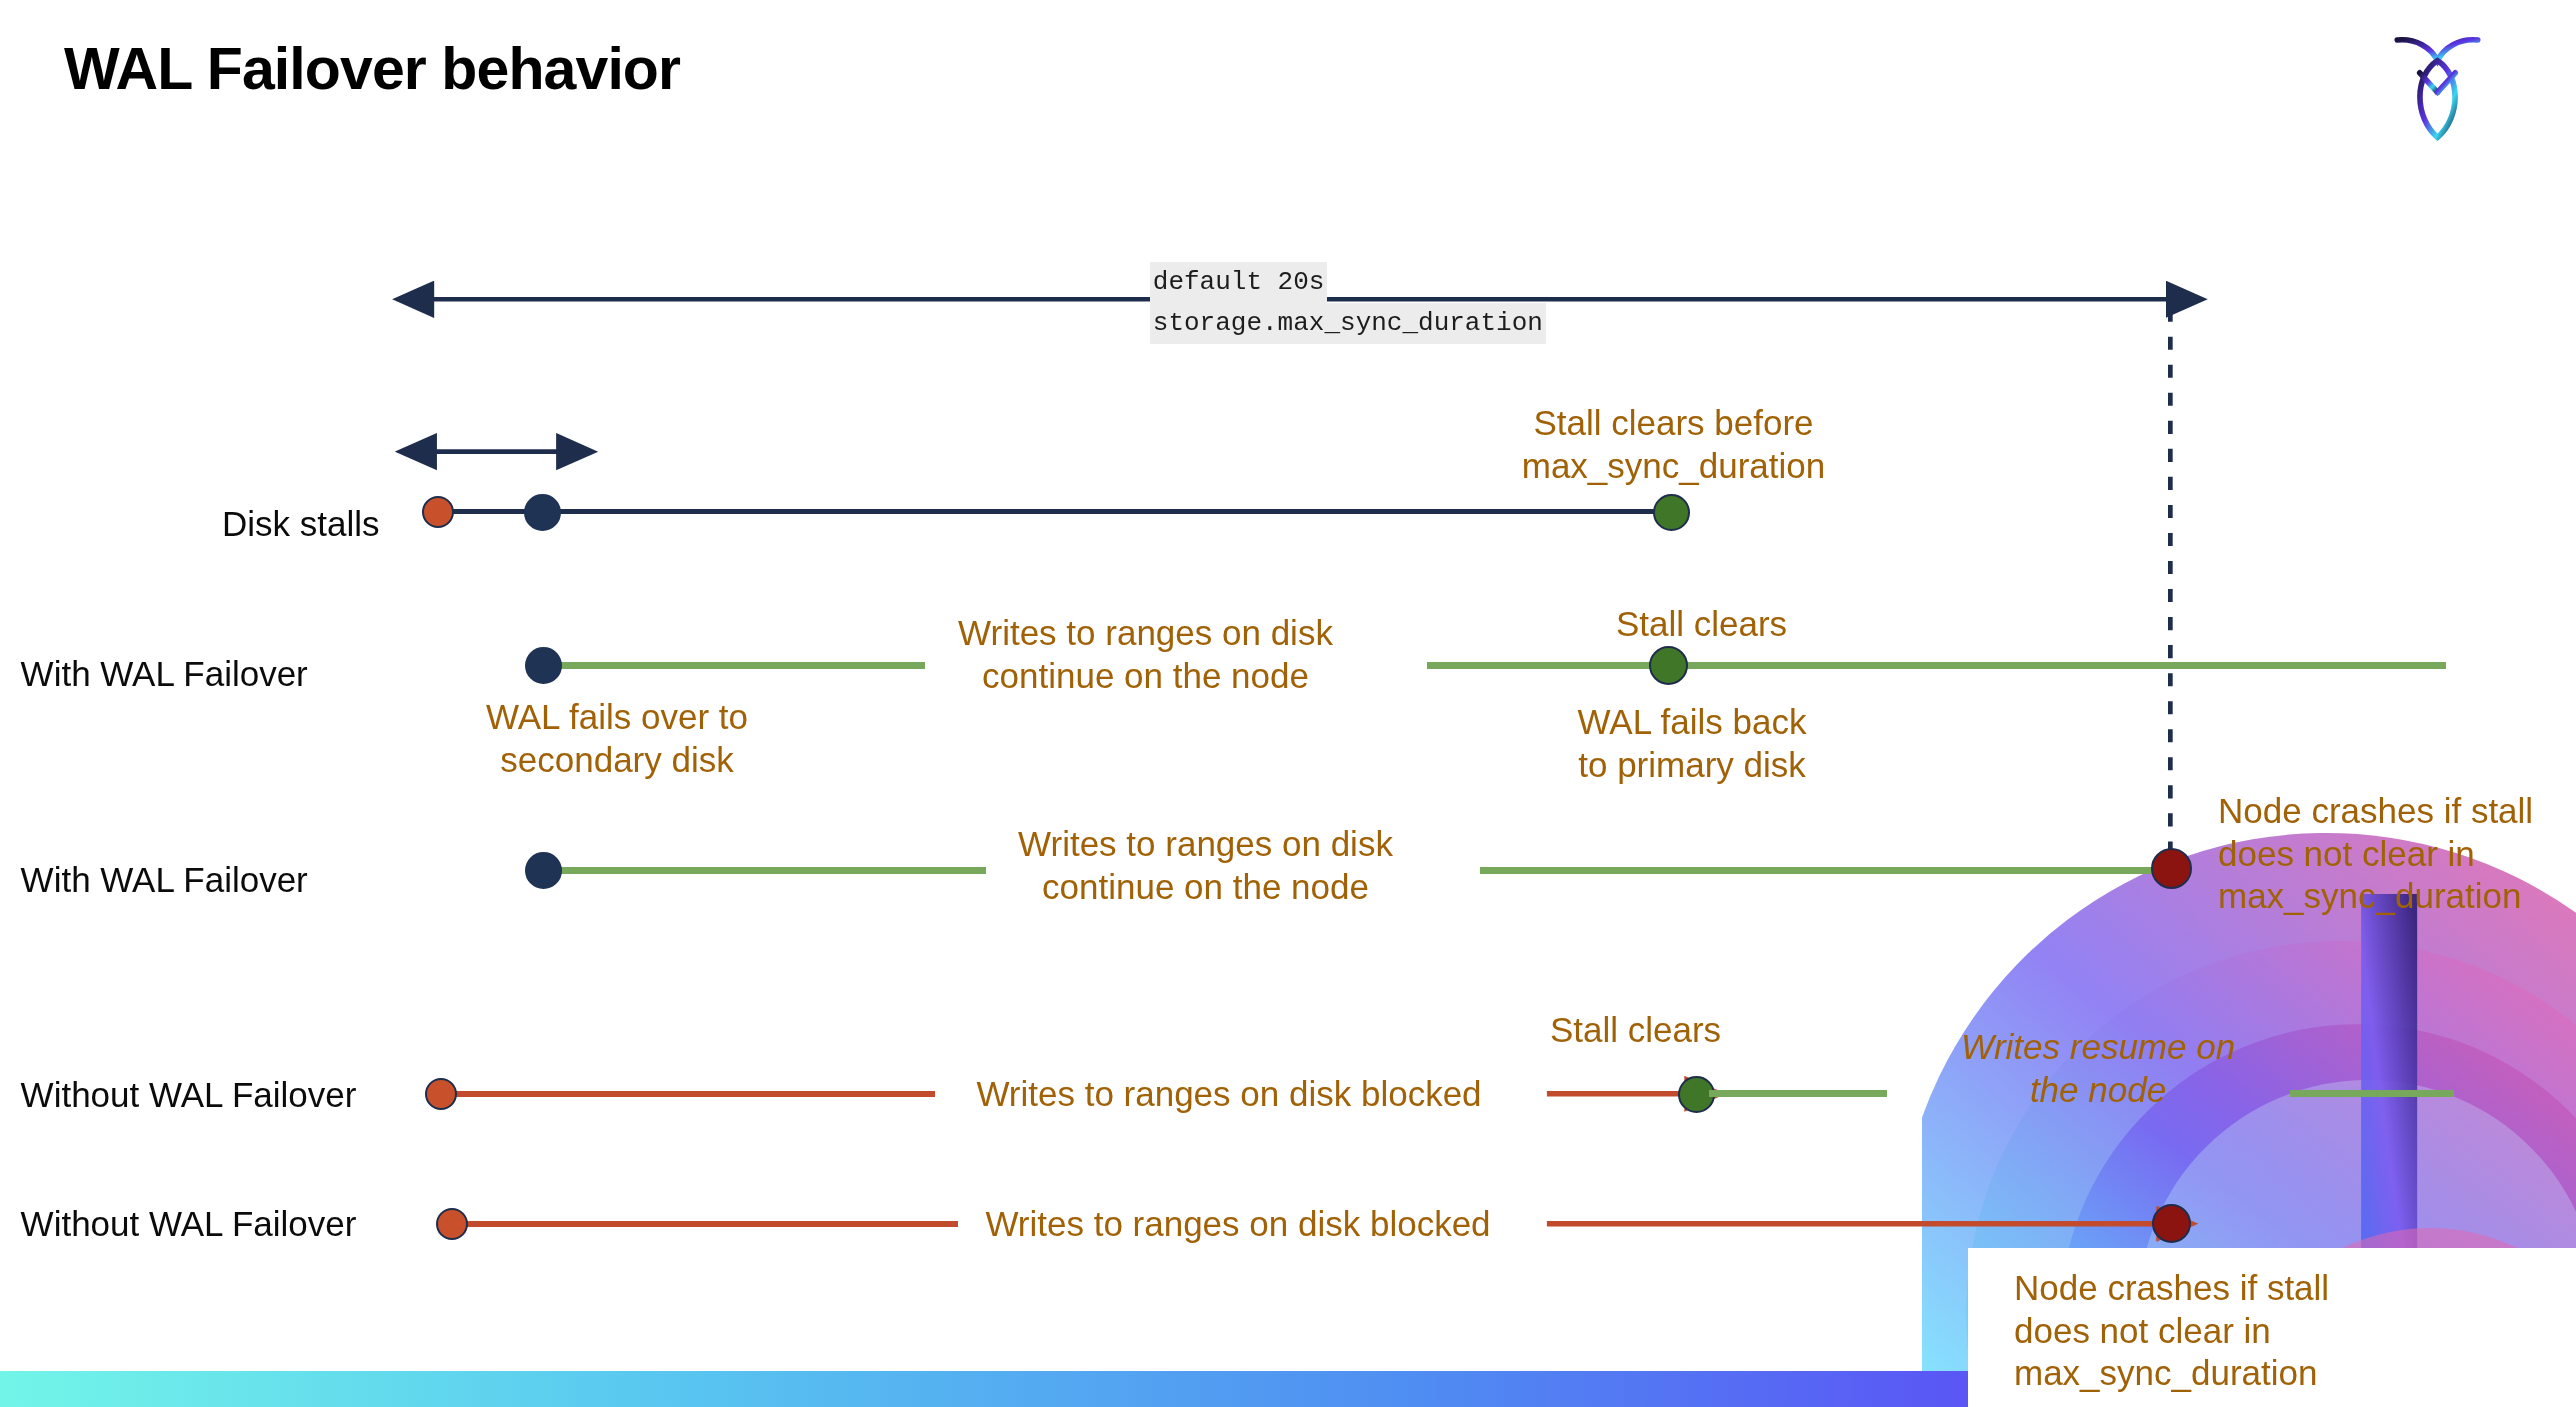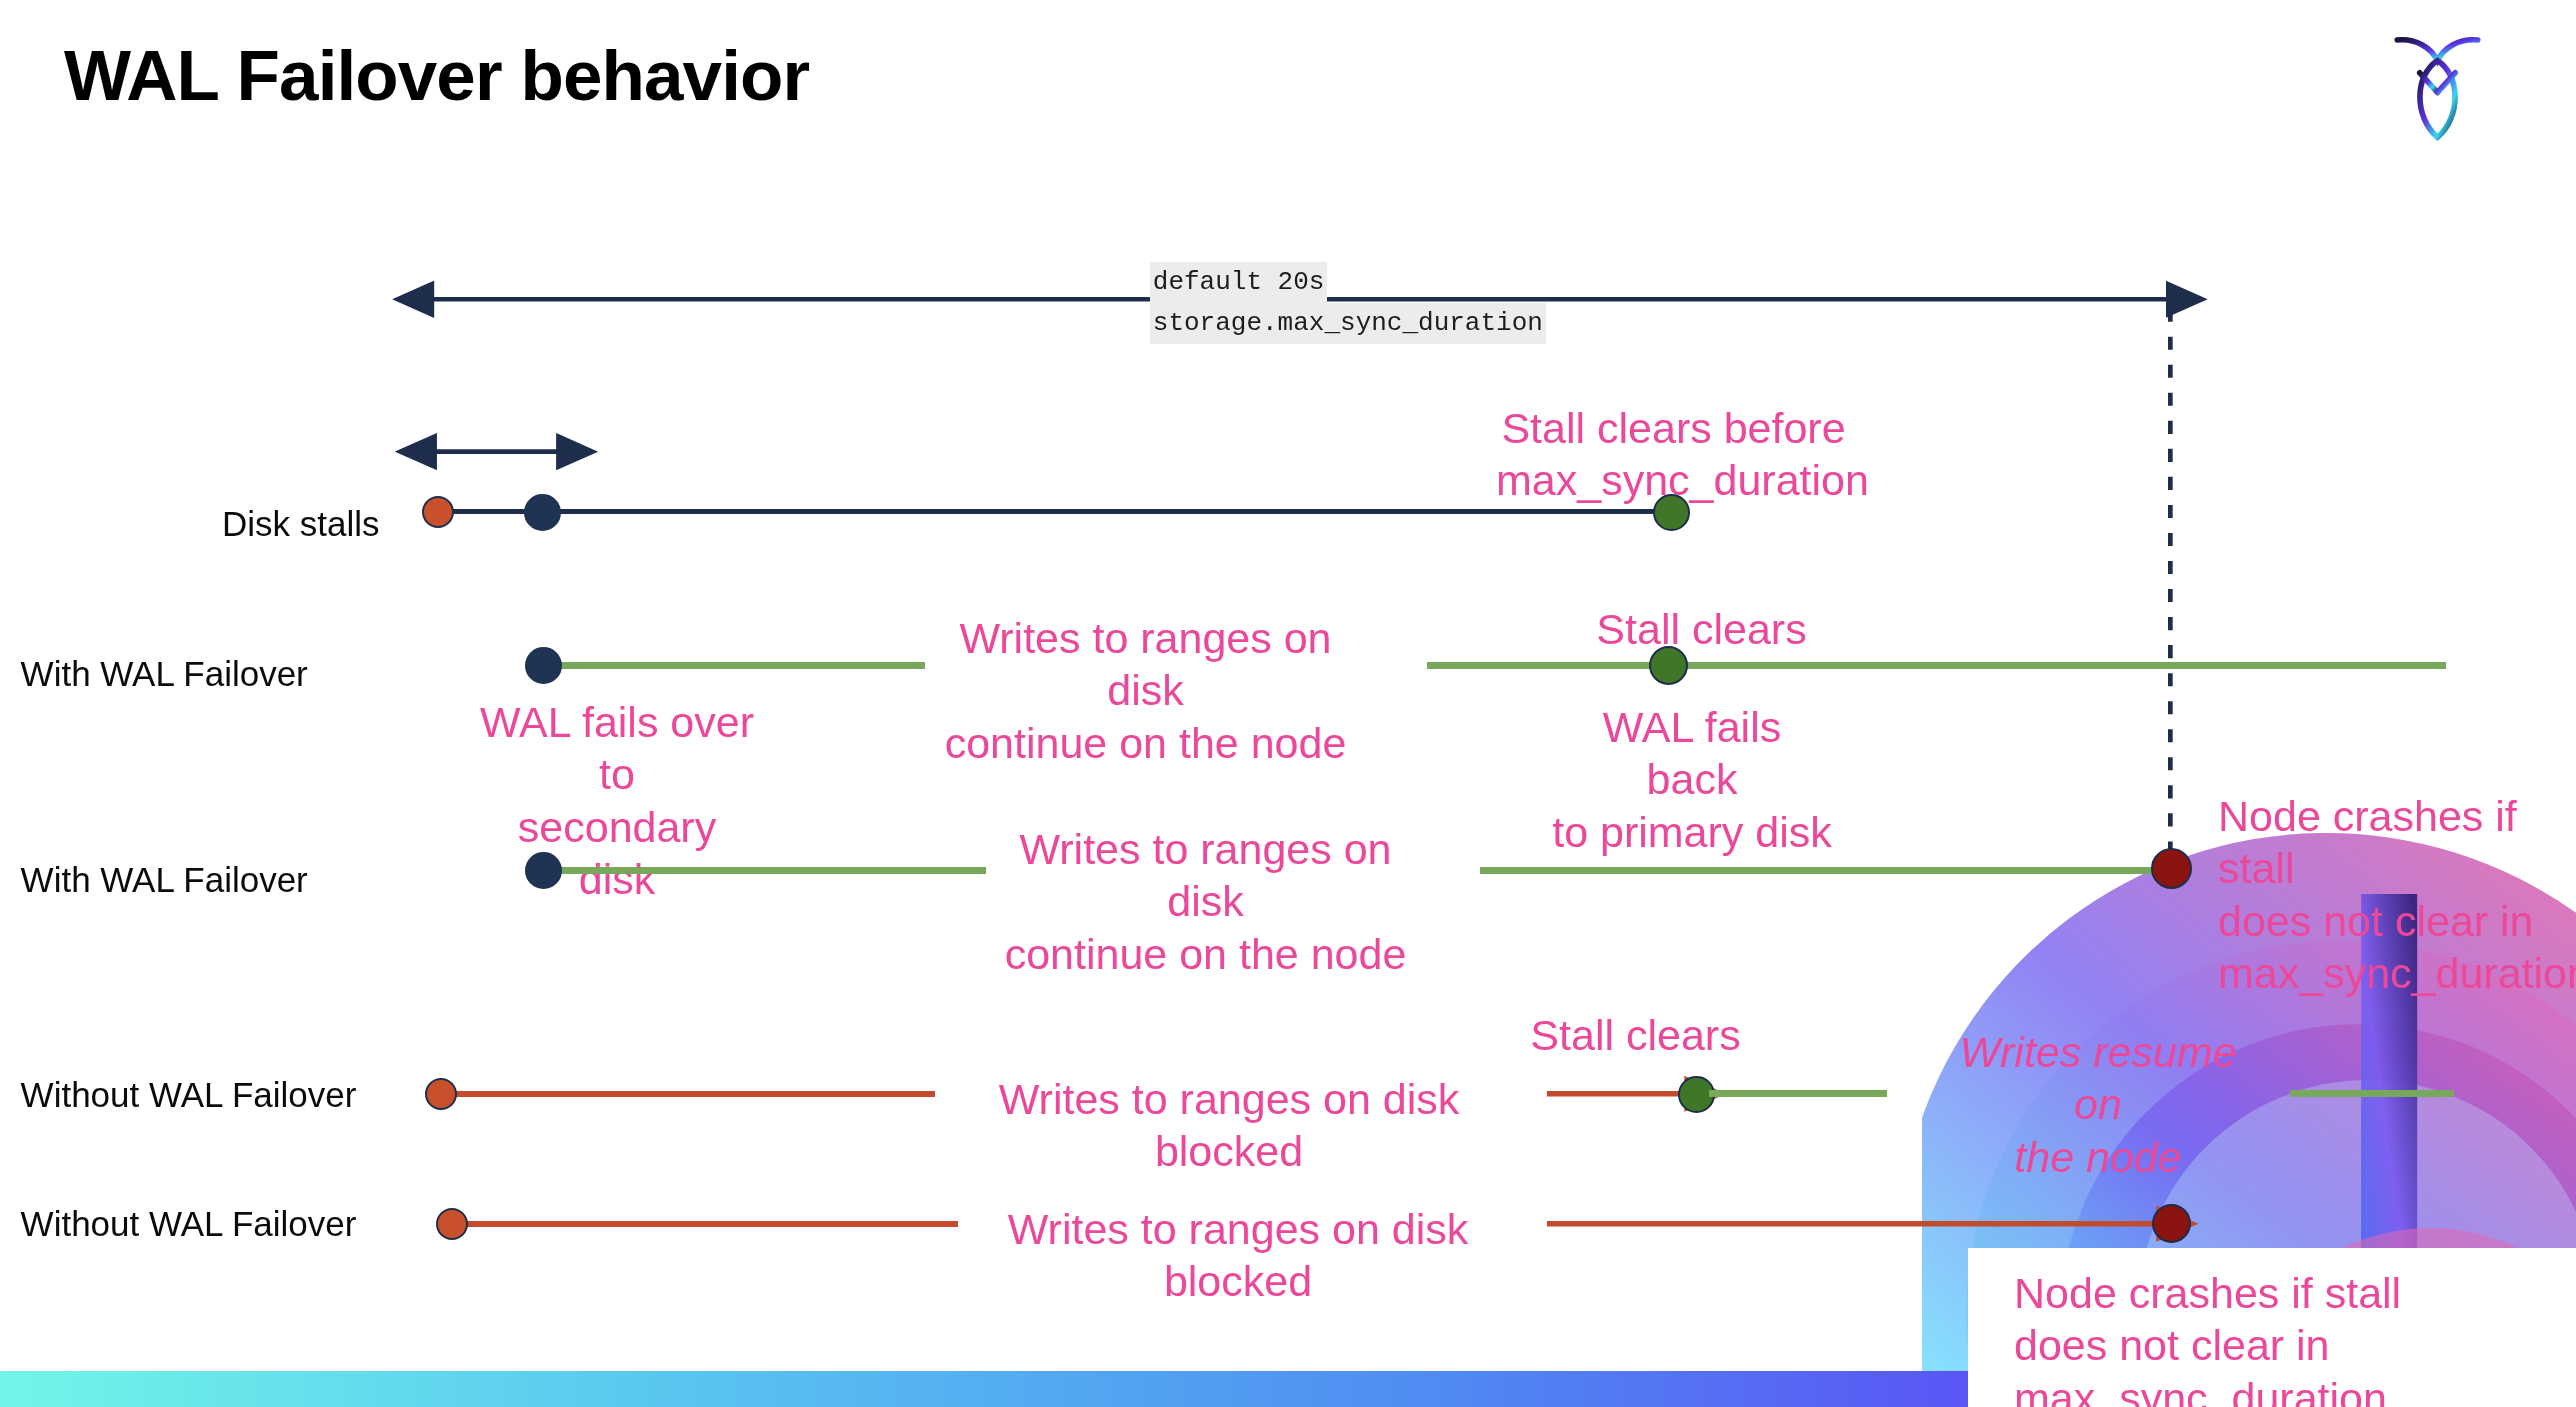--- a/index.html
+++ b/index.html
@@ -8,21 +8,21 @@
     background:#ffffff;
     font-family:"Liberation Sans", sans-serif;
     overflow:hidden;
     position:relative;
   }
   #slide{position:absolute;inset:0;width:2576px;height:1408px;overflow:hidden;background:#fff;}
 
   
   .title{
     position:absolute;left:64px;top:39px;
-    font-size:71px;font-weight:bold;color:#000;
+    font-size:59px;font-weight:bold;color:#000;
     letter-spacing:-0.9px;line-height:1.05;
     white-space:nowrap;
   }
 
   
   .logo{position:absolute;left:2386px;top:23.4px;width:103px;height:122px;}
 
   
   .deco{position:absolute;right:0;bottom:0;width:654px;height:598px;overflow:hidden;pointer-events:none;}
   .bottombar{
@@ -38,21 +38,21 @@
     white-space:nowrap;
   }
   .code span{background:#ececec;padding:0.9px 2.8px;display:inline-block;}
 
   
   .rowlabel{
     position:absolute;font-size:35px;color:#0b0b0b;white-space:nowrap;
     font-family:"Liberation Sans", sans-serif;
   }
   .note{
-    position:absolute;font-size:43px;color:#ec4899;line-height:1.22;
+    position:absolute;font-size:35px;color:#a16207;line-height:1.22;
     text-align:center;white-space:pre-line;
     font-family:"Liberation Sans", sans-serif;
   }
   .note.left{text-align:left;}
 
   
   .hline{position:absolute;height:4.7px;}
   .hline.navy{background:#1f2d4d;}
   .hline.green{background:#78a85c;height:6.5px;}
   .hline.red{background:#c14b2c;height:5.6px;}

